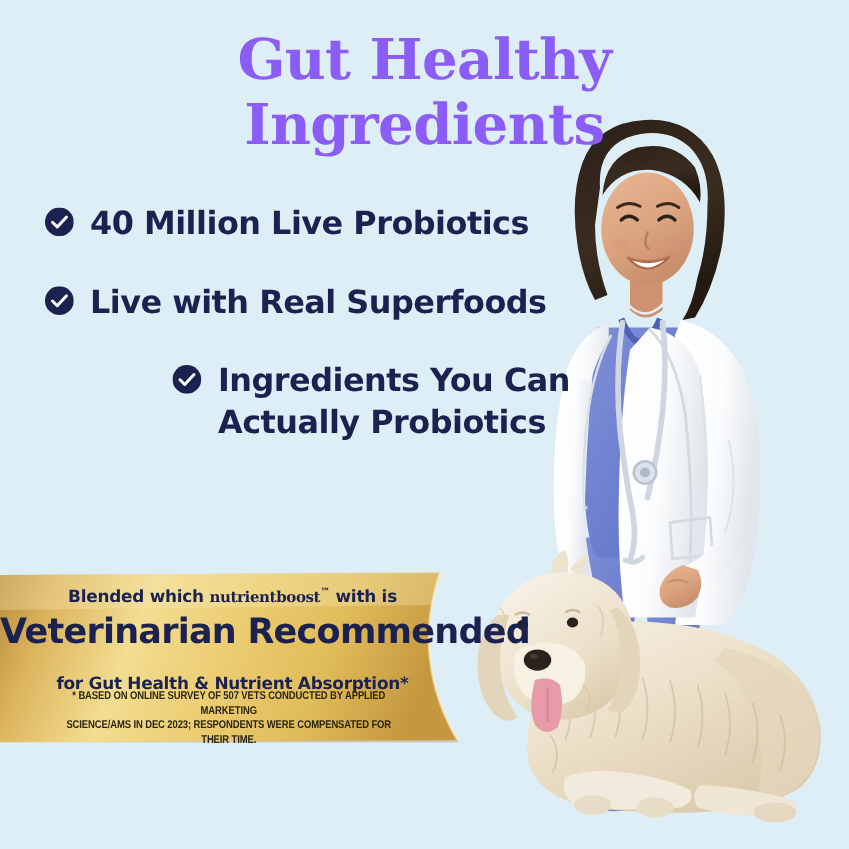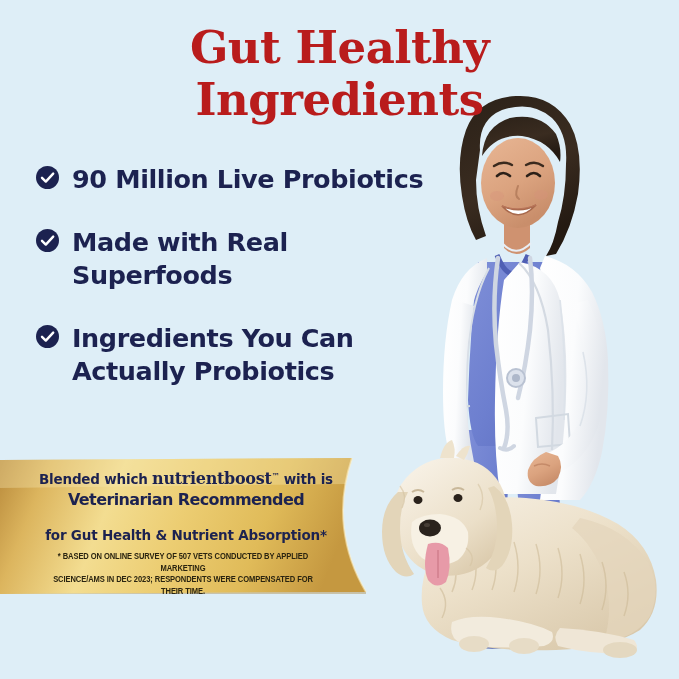--- a/index.html
+++ b/index.html
@@ -28,40 +28,40 @@
     left: 0;
     width: 679px;
     text-align: center;
     z-index: 6;
   }
   .title-line {
     font-family: "DejaVu Serif", "Liberation Serif", serif;
     font-weight: 700;
     font-size: 45px;
     line-height: 52px;
-    color: #b91c1c;
+    color: #8b5cf6;
     letter-spacing: -0.5px;
     white-space: nowrap;
     text-align: center;
   }
 
   
   .bullets {
     position: absolute;
     top: 163px;
     left: 36px;
     width: 420px;
     z-index: 6;
   }
   .bullet {
     display: flex;
     align-items: flex-start;
     margin-bottom: 30px;
   }
-  .bullet:last-child { margin-bottom: 0; }
+  .bullet:last-child { margin-bottom: 0; justify-content: flex-end; }
   .check-icon {
     flex: 0 0 auto;
     width: 23px;
     height: 23px;
     margin-top: 3px;
     margin-right: 13px;
   }
   .check-icon svg { display: block; }
   .bullet-text {
     font-family: "DejaVu Sans", "Liberation Sans", sans-serif;
@@ -102,32 +102,32 @@
     margin-top: 11px;
     font-family: "DejaVu Sans", "Liberation Sans", sans-serif;
     font-weight: 700;
     font-size: 13.5px;
     letter-spacing: -0.2px;
     white-space: nowrap;
   }
   .ribbon-line1 .brand {
     font-family: "DejaVu Serif", "Liberation Serif", serif;
     font-weight: 700;
-    font-size: 16px;
+    font-size: 12px;
     letter-spacing: -0.3px;
   }
   .ribbon-line1 .tm {
     font-size: 8px;
     vertical-align: super;
   }
   .ribbon-line2 {
     margin-top: 2px;
     font-family: "DejaVu Sans", "Liberation Sans", sans-serif;
     font-weight: 700;
-    font-size: 16px;
+    font-size: 28px;
     letter-spacing: -0.6px;
     white-space: nowrap;
   }
   .ribbon-line3 {
     margin-top: 18px;
     font-family: "DejaVu Sans", "Liberation Sans", sans-serif;
     font-weight: 700;
     font-size: 13.5px;
     letter-spacing: -0.2px;
     white-space: nowrap;
@@ -319,33 +319,33 @@
   <div class="bullets">
 
     <div class="bullet">
       <span class="check-icon">
         <svg width="23" height="23" viewBox="0 0 23 23">
           <circle cx="11.5" cy="11.5" r="11.5" fill="#1c2250"></circle>
           <path d="M6 11.8 L9.8 15.6 L17.2 7.6" fill="none" stroke="#ffffff" stroke-width="2.4" stroke-linecap="round" stroke-linejoin="round"></path>
         </svg>
       </span>
       <span class="bullet-text">
-        <span>90 Million Live Probiotics</span><br>
+        <span>40 Million Live Probiotics</span><br>
       </span>
     </div>
 
     <div class="bullet">
       <span class="check-icon">
         <svg width="23" height="23" viewBox="0 0 23 23">
           <circle cx="11.5" cy="11.5" r="11.5" fill="#1c2250"></circle>
           <path d="M6 11.8 L9.8 15.6 L17.2 7.6" fill="none" stroke="#ffffff" stroke-width="2.4" stroke-linecap="round" stroke-linejoin="round"></path>
         </svg>
       </span>
       <span class="bullet-text">
-        <span>Made with Real Superfoods</span>
+        <span>Live with Real Superfoods</span>
       </span>
     </div>
 
     <div class="bullet">
       <span class="check-icon">
         <svg width="23" height="23" viewBox="0 0 23 23">
           <circle cx="11.5" cy="11.5" r="11.5" fill="#1c2250"></circle>
           <path d="M6 11.8 L9.8 15.6 L17.2 7.6" fill="none" stroke="#ffffff" stroke-width="2.4" stroke-linecap="round" stroke-linejoin="round"></path>
         </svg>
       </span>

